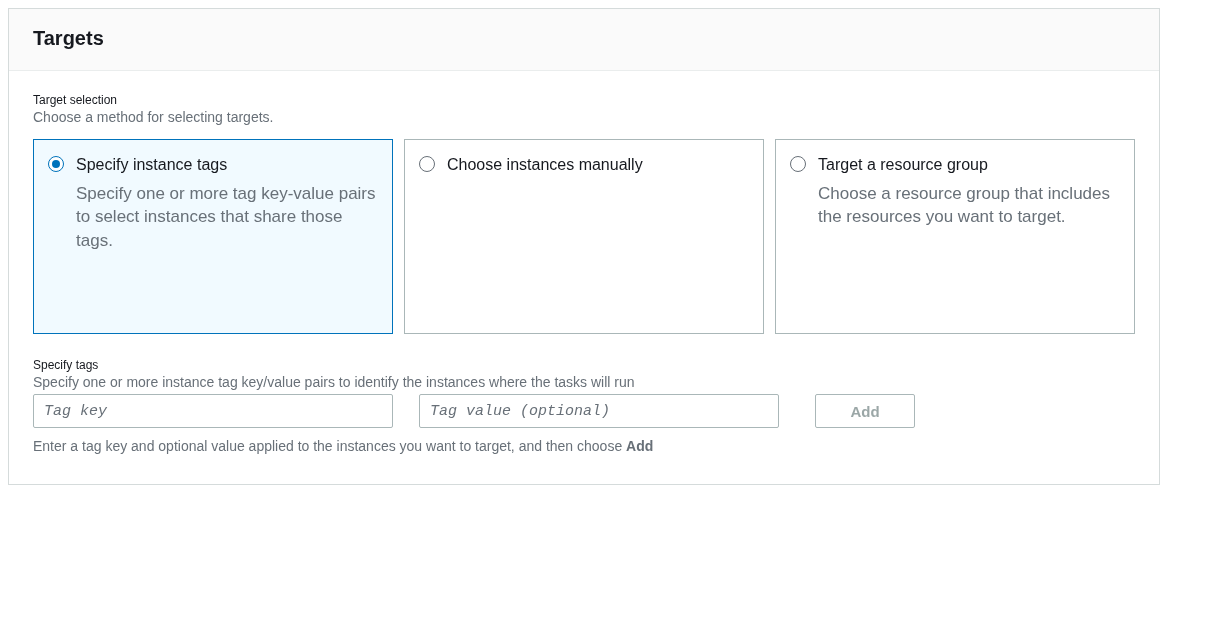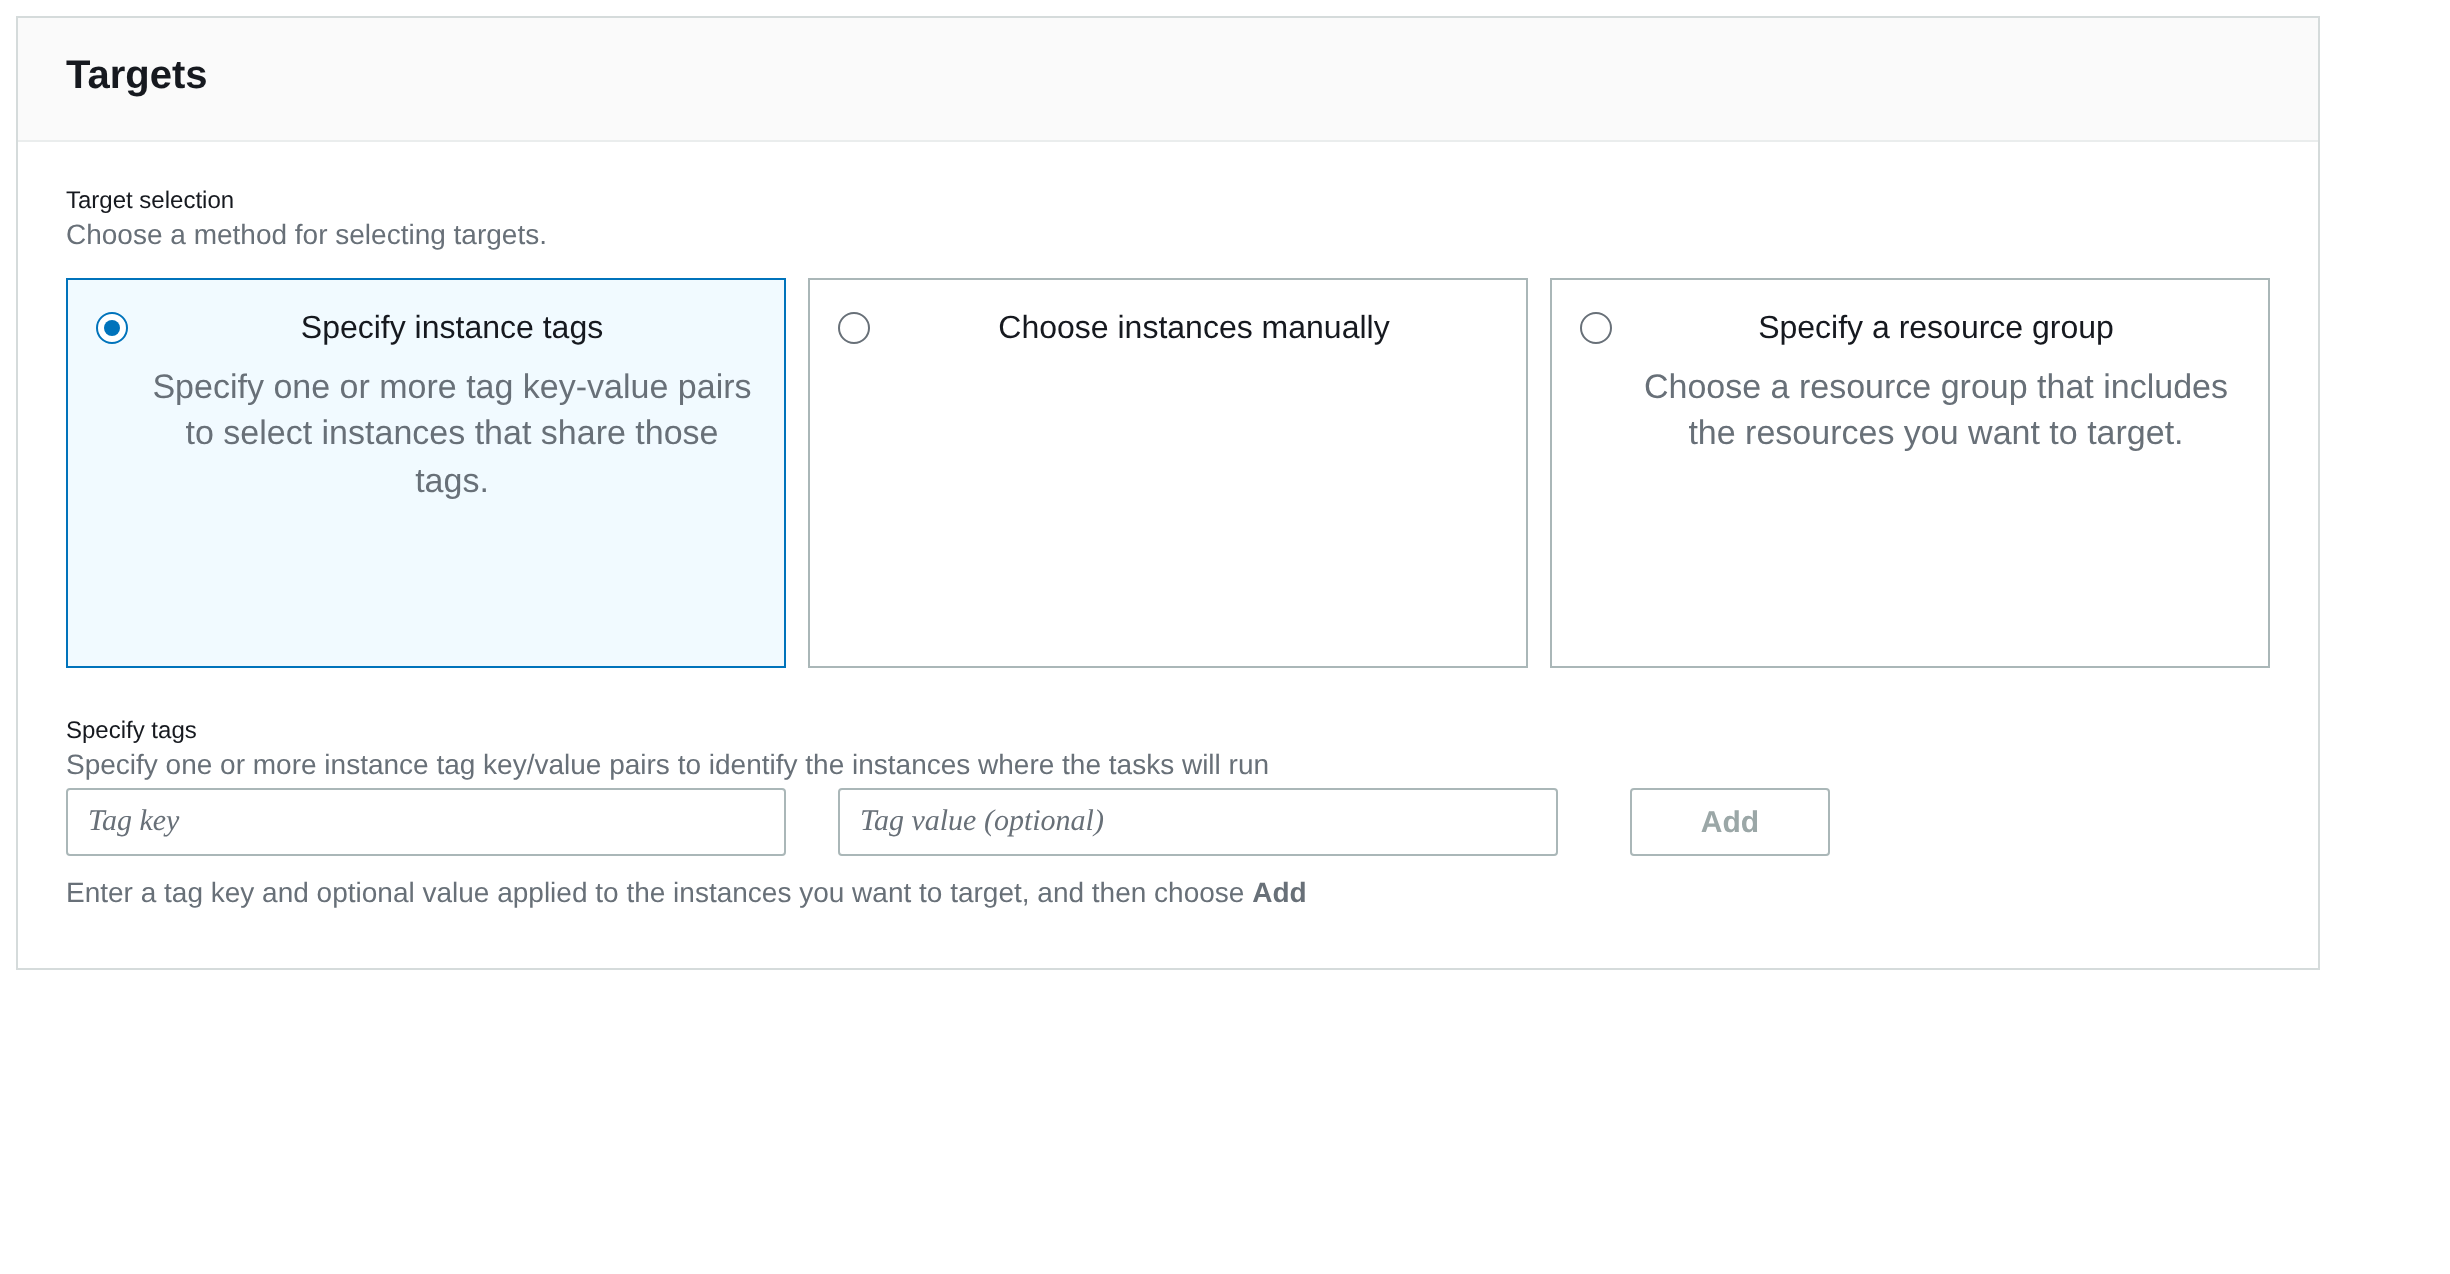--- a/index.html
+++ b/index.html
@@ -36,21 +36,20 @@
     margin: 0 0 2px 0;
   }
   .section-desc {
     font-size: 14px;
     color: #687078;
     margin: 0 0 14px 0;
   }
   .card-grid {
     display: flex;
     gap: 11px;
-    text-align: center;
   }
   .card {
     flex: 1 1 0;
     border: 1px solid #aab7b8;
     padding: 14px 16px 16px 14px;
     cursor: pointer;
     display: flex;
     gap: 12px;
     min-height: 195px;
   }
@@ -100,21 +99,21 @@
   }
   .tag-input {
     width: 360px;
     height: 34px;
     padding: 4px 10px;
     border: 1px solid #aab7b8;
     border-radius: 2px;
     font-size: 15px;
     font-style: italic;
     color: #687078;
-    font-family: Liberation Serif, serif;
+    font-family: Liberation Mono, monospace;
   }
   .tag-input::placeholder {
     color: #687078;
     font-style: italic;
   }
   .add-btn {
     width: 100px;
     height: 34px;
     border: 1px solid #aab7b8;
     background: #fff;
@@ -159,21 +158,21 @@
         <div class="card">
           <span class="radio"></span>
           <div class="card-text">
             <p class="card-title">Choose instances manually</p>
           </div>
         </div>
 
         <div class="card">
           <span class="radio"></span>
           <div class="card-text">
-            <p class="card-title">Specify a resource group</p>
+            <p class="card-title">Target a resource group</p>
             <p class="card-desc">Choose a resource group that includes the resources you want to target.</p>
           </div>
         </div>
 
 
       </div>
     </div>
 
     <div class="tags-section">
       <p class="section-label">Specify tags</p>

